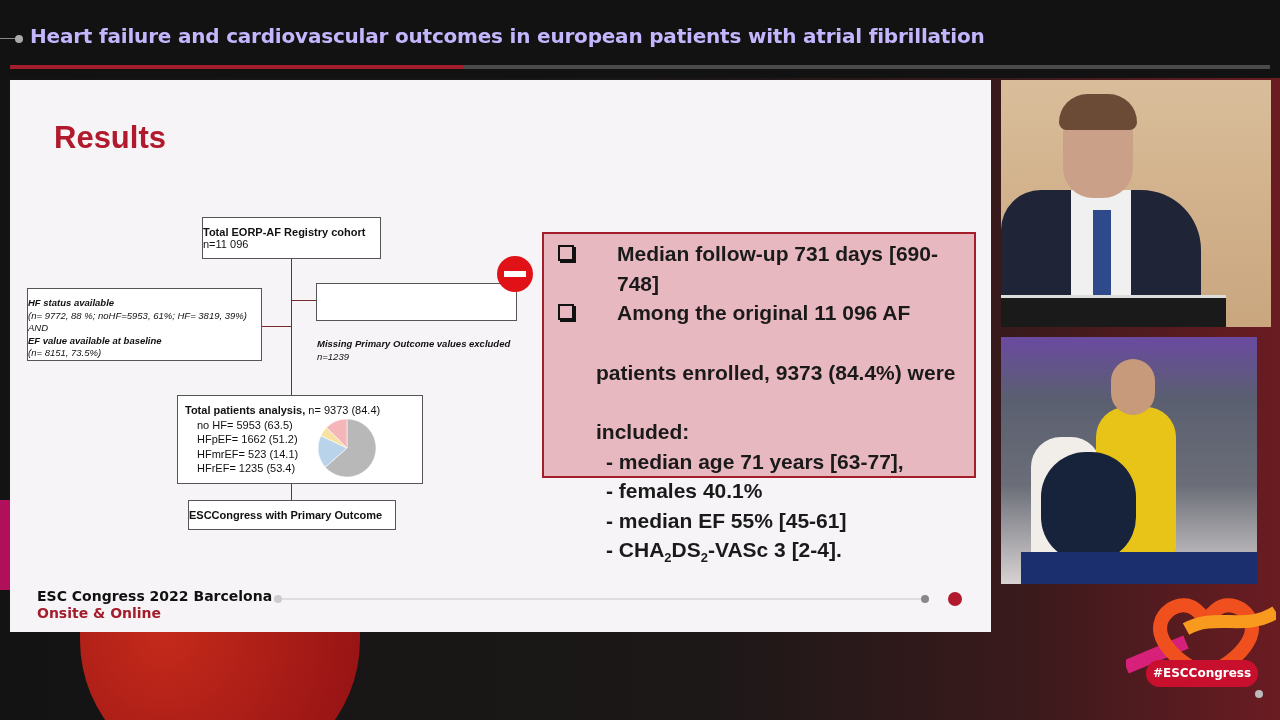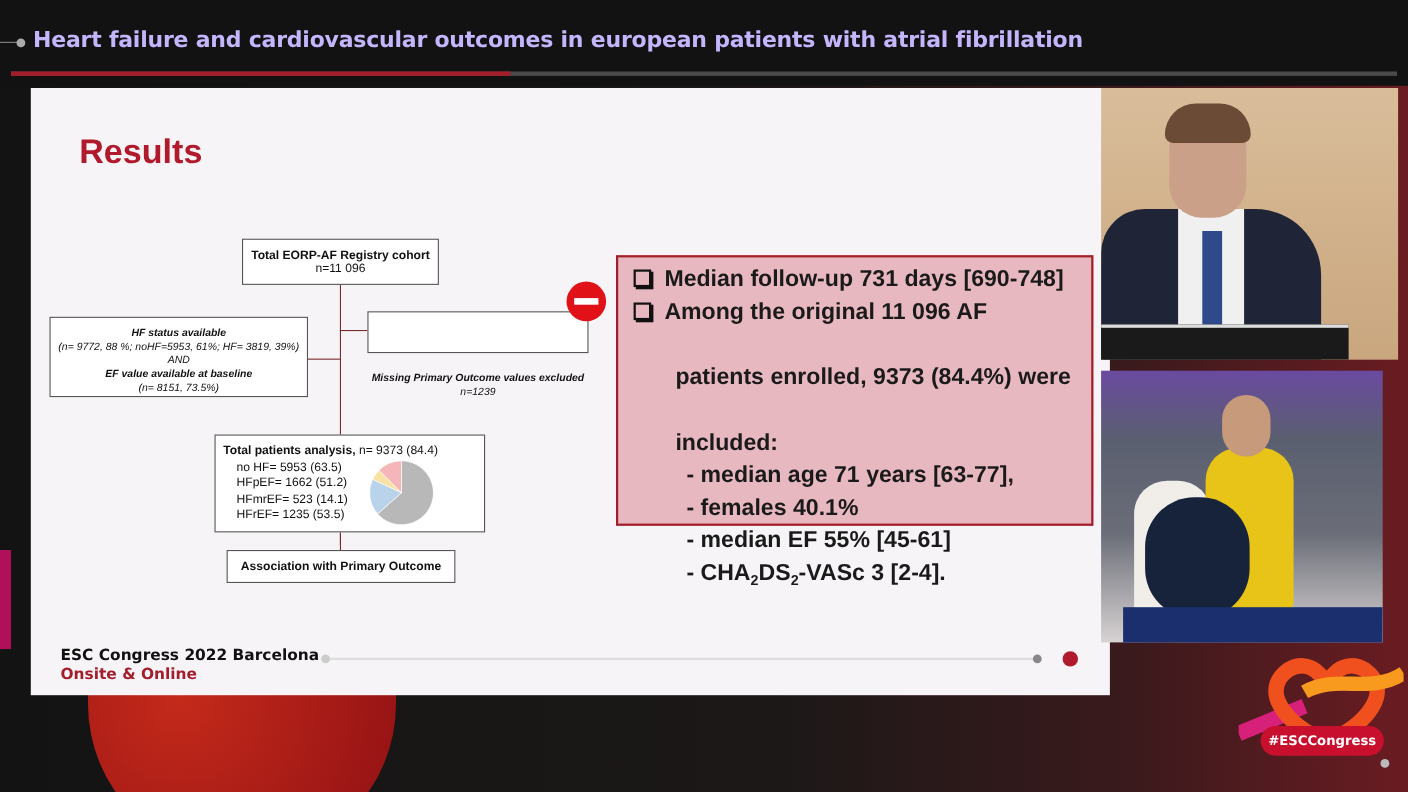--- a/index.html
+++ b/index.html
@@ -15,26 +15,26 @@
     position: absolute; left: 30px; top: 24px; color: #c4b5fd; font-weight: bold;
     font-family: "DejaVu Sans", sans-serif; font-size: 20px; letter-spacing: -0.2px;
   }
   .progress-track { position: absolute; left: 10px; top: 65px; width: 1260px; height: 4px; background: #4a4a4a; }
   .progress-fill { position: absolute; left: 0; top: 0; height: 4px; background: #a31d2b; }
 
   .red-blob { position: absolute; left: 80px; top: 600px; width: 280px; height: 180px; border-radius: 0 0 140px 140px; background: radial-gradient(circle at 30% 20%, #c42a1a, #8e0f14); }
   .magenta-strip { position: absolute; left: 0; top: 500px; width: 10px; height: 90px; background: #b0105a; }
 
   .slide {
-    position: absolute; left: 28px; top: 80px; width: 981px; height: 552px;
+    position: absolute; left: 10px; top: 80px; width: 981px; height: 552px;
     background: #f7f4f7;
   }
   .slide-title { position: absolute; left: 44px; top: 40px; font-family: "Liberation Sans", sans-serif; font-weight: bold; font-size: 31px; color: #b01a2c; }
 
-  .fbox { position: absolute; background: #fff; border: 1px solid #555; text-align: center; color: #111; font-family: "Liberation Sans", sans-serif; }
+  .fbox { position: absolute; background: #fff; border: 1px solid #555; text-align: left; color: #111; font-family: "Liberation Sans", sans-serif; }
   .vline, .hline { position: absolute; background: #7a2a2a; }
 
   .box-total { left: 192px; top: 137px; width: 179px; height: 42px; padding-top: 8px; font-size: 11px; }
   .box-total .b { font-weight: bold; }
   .box-hf { left: 17px; top: 208px; width: 235px; height: 73px; padding-top: 8px; font-size: 9.5px; font-style: italic; line-height: 12.5px; }
   .box-hf .b { font-weight: bold; }
   .box-missing { left: 306px; top: 203px; width: 201px; height: 38px; padding-top: 8px; font-size: 9.5px; font-style: italic; line-height: 13px; }
   .box-missing .b { font-weight: bold; margin-top: 45px; }
   .box-analysis { left: 167px; top: 315px; width: 246px; height: 89px; text-align: left; padding: 7px 0 0 7px; font-size: 11px; line-height: 14.5px; }
   .box-analysis .b { font-weight: bold; }
@@ -46,21 +46,21 @@
   .no-entry { position: absolute; left: 487px; top: 176px; width: 36px; height: 36px; border-radius: 50%; background: #e01218; }
   .no-entry::after { content: ""; position: absolute; left: 7px; top: 15px; width: 22px; height: 6px; background: #fff; }
 
   .pointer { position: absolute; left: 4px; top: 200px; width: 0; height: 0; }
 
   .summary {
     position: absolute; left: 532px; top: 152px; width: 434px; height: 246px;
     background: #e8b8c0; border: 2px solid #a31d2b; padding: 5px 0 0 10px;
     font-family: "Liberation Sans", sans-serif; font-weight: bold; color: #1a1a1a; font-size: 21px; line-height: 29.5px;
   }
-  .sum-row { display: flex; }
+  .sum-row { display: flex; gap: 31px; }
   .chk { display: inline-block; width: 16px; height: 16px; border: 2px solid #111; margin: 6px 12px 0 4px; flex: none; box-shadow: 2px 2px 0 #111; }
   .sub { padding-left: 42px; margin-top: 30px; }
   .sub-item { padding-left: 52px; }
   sub { font-size: 13px; }
 
   .slide-footer { position: absolute; left: 0; top: 505px; width: 981px; height: 47px; }
   .footer-title { position: absolute; left: 27px; top: 3px; font-weight: bold; font-size: 14px; color: #111; }
   .footer-sub { position: absolute; left: 27px; top: 20px; font-weight: bold; font-size: 14px; color: #a31d2b; }
   .footer-line { position: absolute; left: 268px; top: 13px; width: 648px; height: 2px; background: #ddd; }
   .footer-dot1 { position: absolute; left: 264px; top: 10px; width: 8px; height: 8px; border-radius: 50%; background: #ccc; }
@@ -134,31 +134,31 @@
 
   <svg class="pointer" width="30" height="30" viewBox="0 0 30 30" style="left:4px; top:200px;">
     <path d="M2 4 L26 2 L14 10 L12 26 Z" fill="#1e9e46"></path>
   </svg>
 
   <div class="fbox box-analysis">
     <div><span class="b">Total  patients analysis,</span> <span>n= 9373 (84.4)</span></div>
     <div class="item">no HF= 5953 (63.5)</div>
     <div class="item">HFpEF= 1662 (51.2)</div>
     <div class="item">HFmrEF= 523 (14.1)</div>
-    <div class="item">HFrEF= 1235 (53.5)</div>
+    <div class="item">HFrEF= 1235 (53.4)</div>
   </div>
 
   <svg class="pie" id="pie" viewBox="-1 -1 2 2">
       <path d="M0 0 L6.123233995736766e-17 -1 A1 1 0 1 1 -0.7501110696304596 0.6613118653236518 Z" fill="#b8b8b8" stroke="#fff" stroke-width="0.02"></path>
       <path d="M0 0 L-0.7501110696304596 0.6613118653236518 A1 1 0 0 1 -0.9048270524660195 -0.42577929156507266 Z" fill="#b8d3ea" stroke="#fff" stroke-width="0.02"></path>
       <path d="M0 0 L-0.9048270524660195 -0.42577929156507266 A1 1 0 0 1 -0.7071067811865477 -0.7071067811865475 Z" fill="#f7e2a3" stroke="#fff" stroke-width="0.02"></path>
       <path d="M0 0 L-0.7071067811865477 -0.7071067811865475 A1 1 0 0 1 -1.8369701987210297e-16 -1 Z" fill="#f4b6b8" stroke="#fff" stroke-width="0.02"></path>
     </svg>
 
-  <div class="fbox box-assoc">Association with Primary Outcome</div>
+  <div class="fbox box-assoc">ESCCongress with Primary Outcome</div>
 
   <div class="summary">
     <div class="sum-row">
         <span class="chk"></span>
         <span>Median follow-up 731 days [690-748]</span>
       </div>
     <div class="sum-row">
         <span class="chk"></span>
         <span>Among the original 11 096 AF</span>
       </div>

